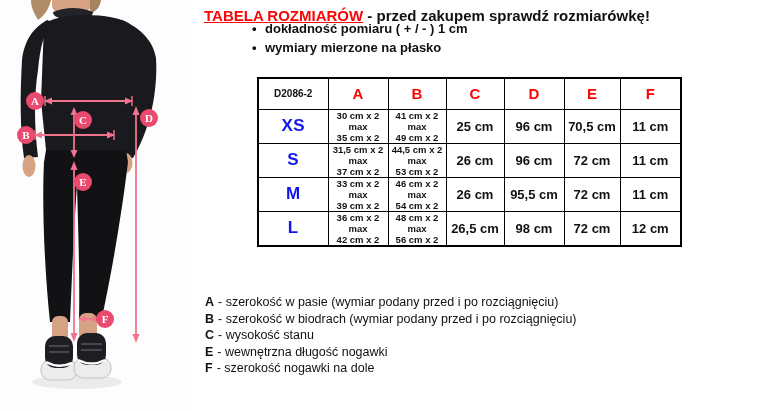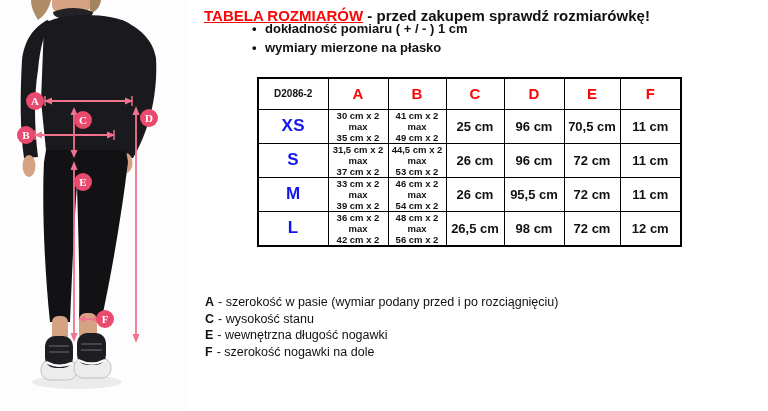--- a/index.html
+++ b/index.html
@@ -235,20 +235,23 @@
         <td class="cell">12 cm</td>
       </tr>
     </tbody>
   </table>
 
   <div class="legend">
     <div class="legend-line">
       <span class="legend-key">A</span><span>- szerokość w pasie (wymiar podany przed i po rozciągnięciu)</span>
     </div>
     <div class="legend-line">
+      <span class="legend-key">B</span><span>- szerokość w biodrach (wymiar podany przed i po rozciągnięciu)</span>
+    </div>
+    <div class="legend-line">
       <span class="legend-key">C</span><span>- wysokość stanu</span>
     </div>
     <div class="legend-line">
       <span class="legend-key">E</span><span>- wewnętrzna długość nogawki</span>
     </div>
     <div class="legend-line">
       <span class="legend-key">F</span><span>- szerokość nogawki na dole</span>
     </div>
   </div>
 

